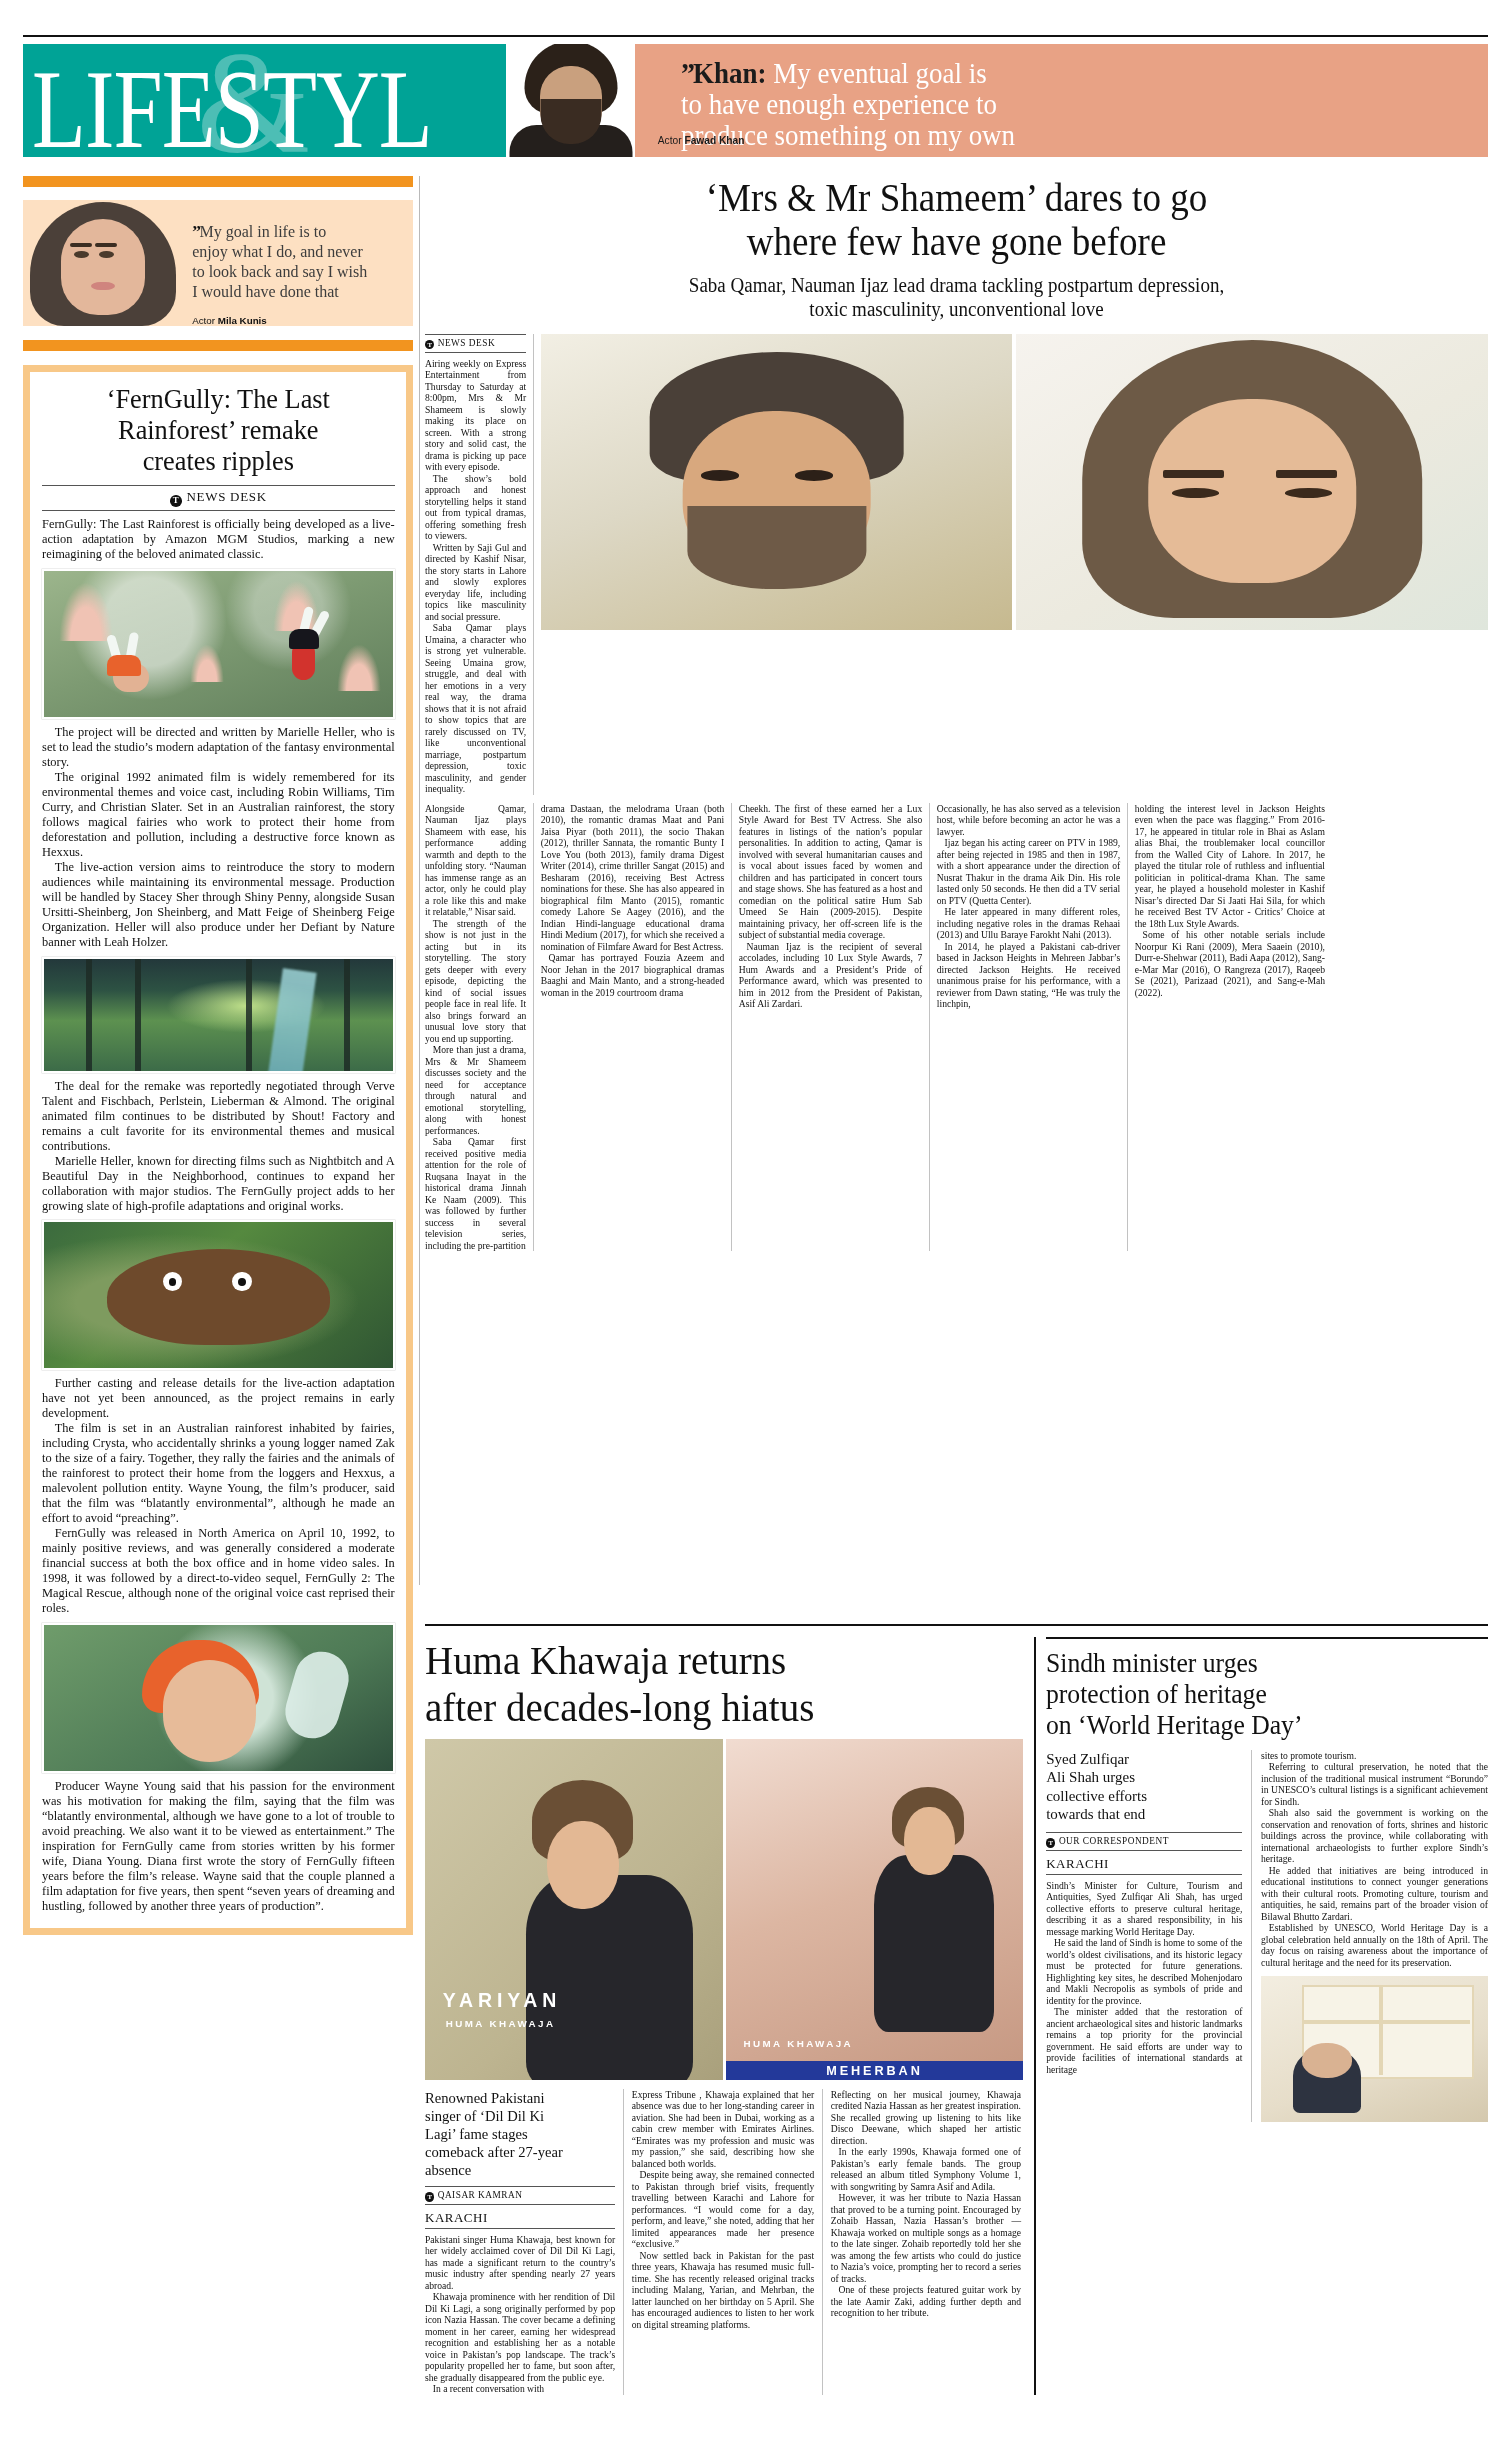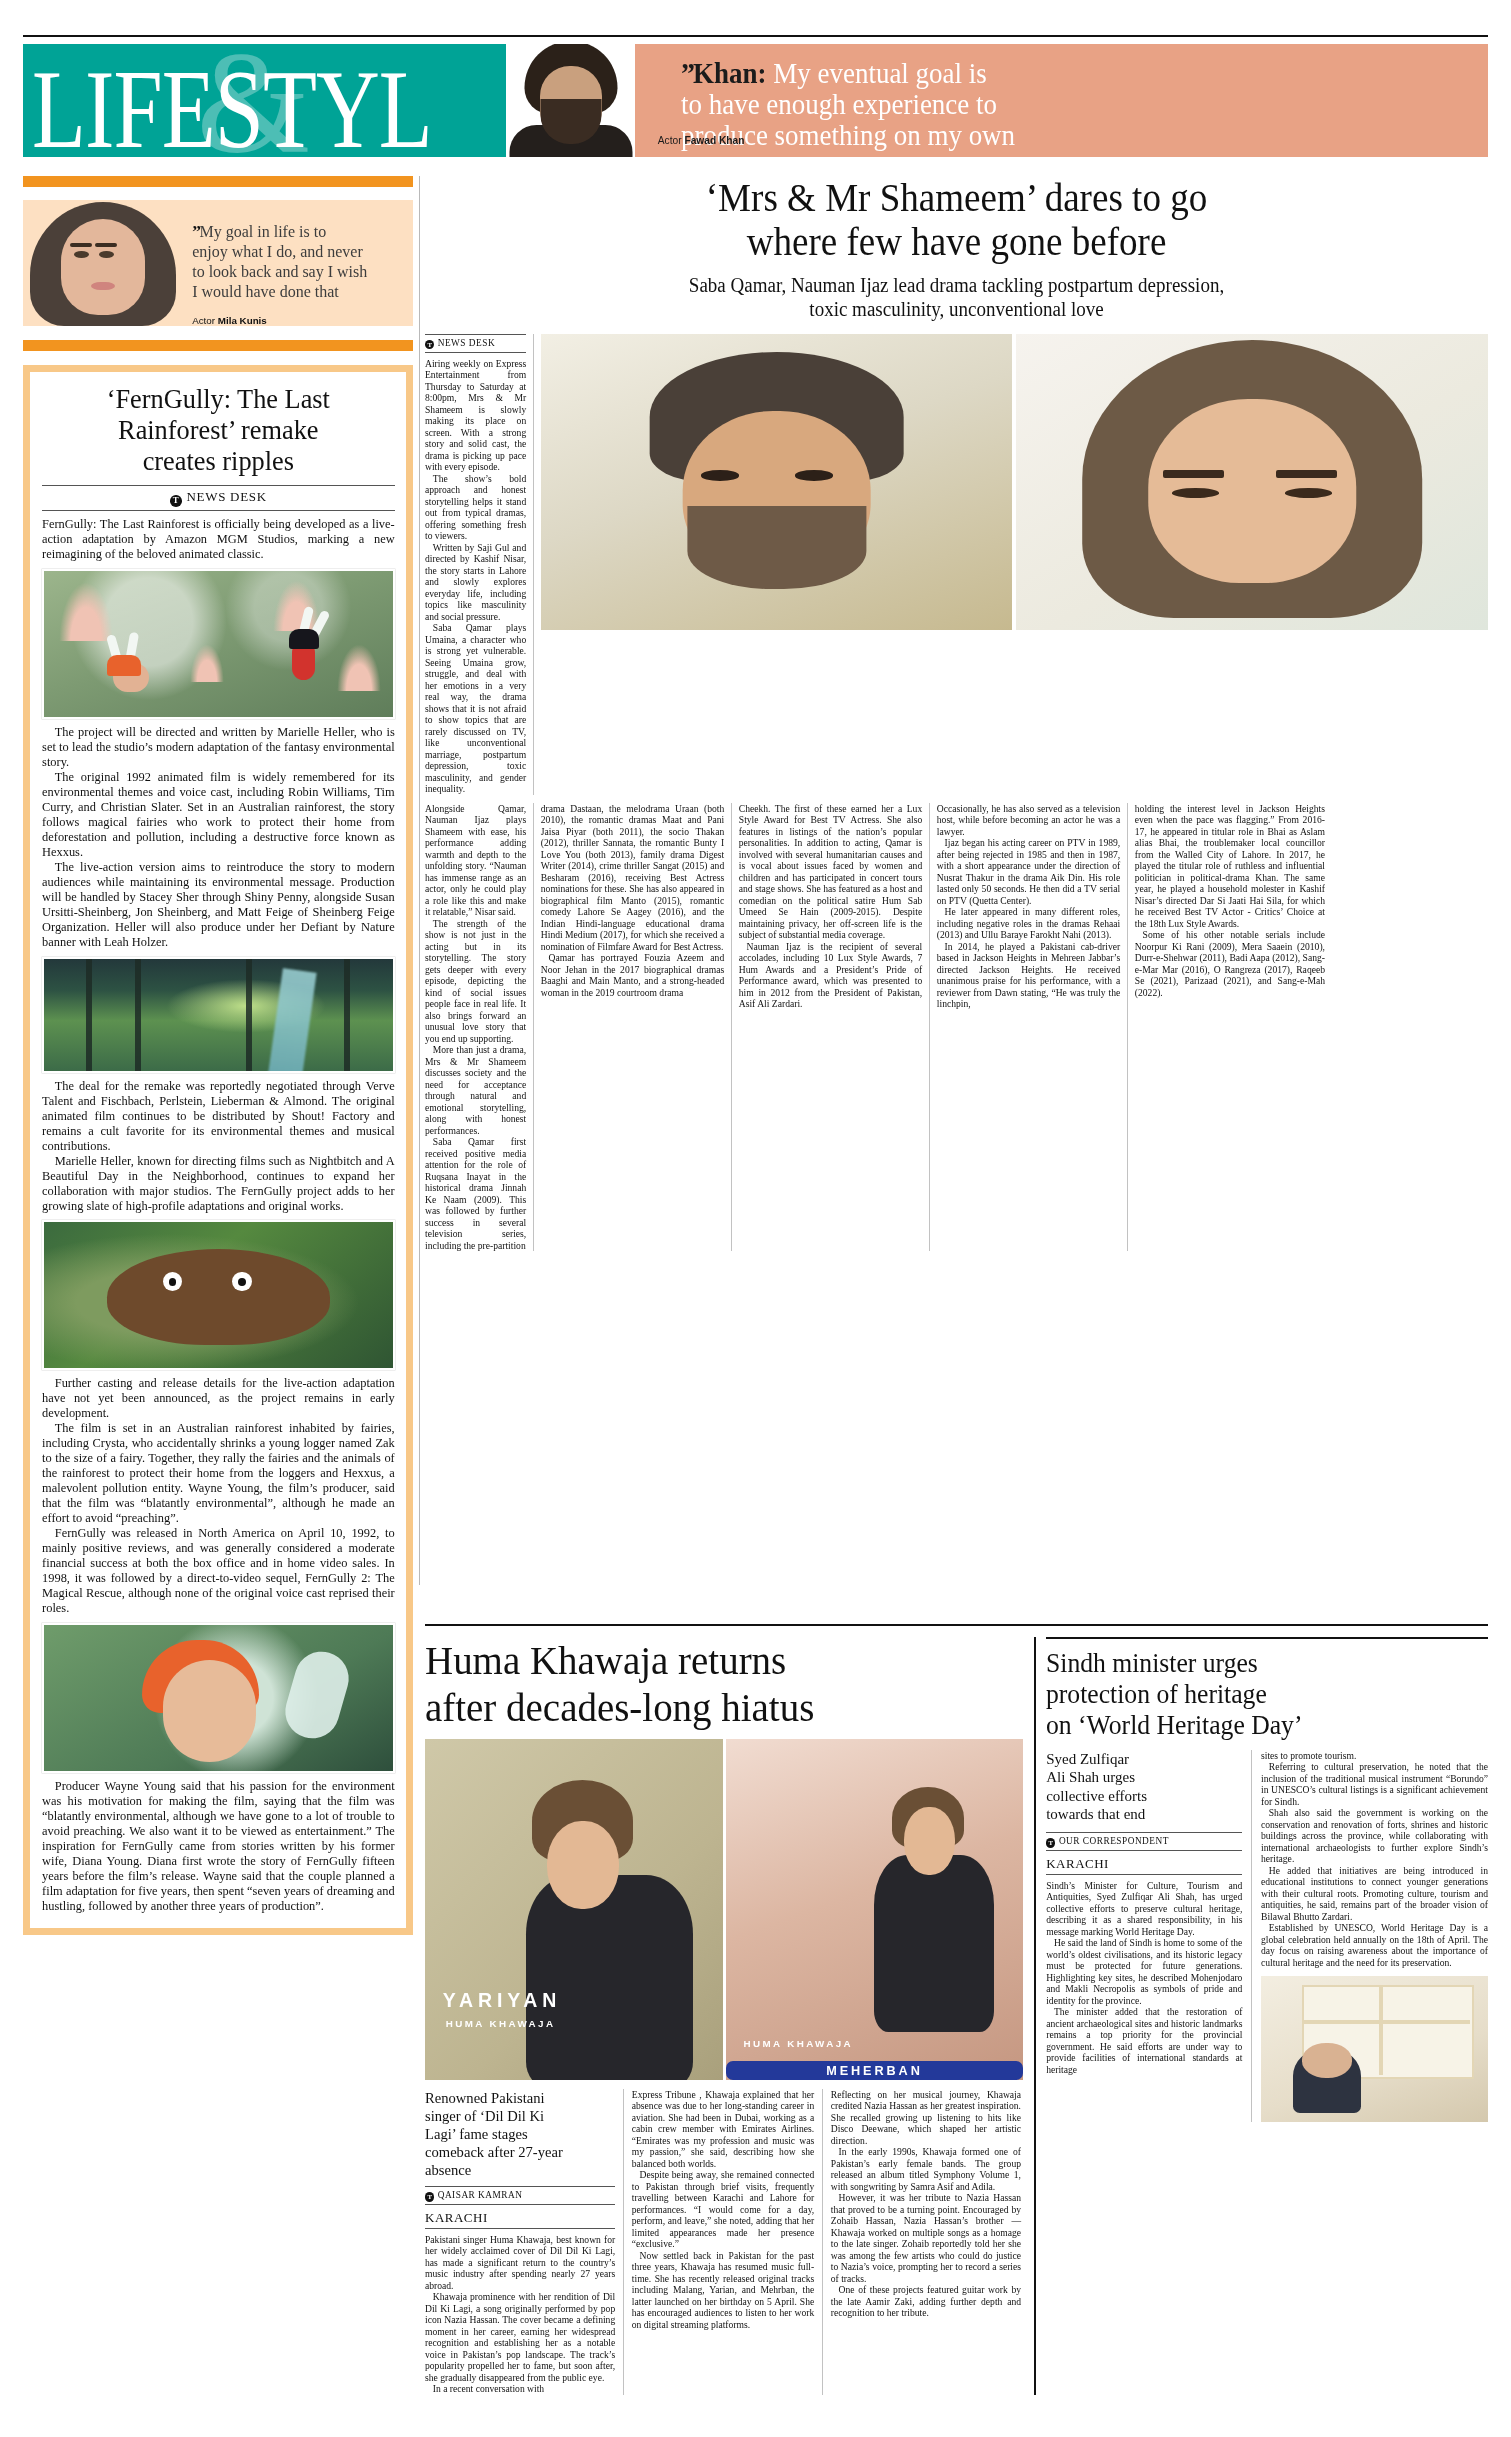--- a/index.html
+++ b/index.html
@@ -191,21 +191,21 @@
 
   .album{position:relative;overflow:hidden;}
   .album.a1{background:linear-gradient(135deg,#cfc8a8 0%,#bdb490 60%,#a9a07c 100%);}
   .album.a2{background:linear-gradient(160deg,#f1dcd1 0%,#dcb6a2 45%,#c59781 100%);}
   .album .sing-hair{position:absolute;width:40%;height:34%;border-radius:52% 52% 30% 30%;background:#6a4f35;}
   .album .sing-face{position:absolute;width:26%;height:34%;border-radius:48%;background:#e3b894;}
   .album .sing-coat{position:absolute;width:52%;height:58%;border-radius:28% 28% 12% 12%;background:#26262b;}
   .album .atitle{position:absolute;color:#fff;font-family:"Liberation Sans",sans-serif;font-weight:700;letter-spacing:4.9px;}
   .album .asub{position:absolute;color:#fff;font-family:"Liberation Sans",sans-serif;font-weight:700;letter-spacing:2.4px;font-size:9.8px;}
   .album .aband{position:absolute;left:0;right:0;bottom:0;height:18.5px;background:#23399a;color:#fff;
-    font-family:"Liberation Sans",sans-serif;font-weight:700;letter-spacing:2.9px;font-size:12.7px;display:flex;align-items:center;justify-content:center;border-radius:7px;}
+    font-family:"Liberation Sans",sans-serif;font-weight:700;letter-spacing:2.9px;font-size:12.7px;display:flex;align-items:center;justify-content:center;}
 
   .minister{position:relative;overflow:hidden;background:linear-gradient(160deg,#f3eee1 0%,#e6ddc9 60%,#d4c8ad 100%);}
   .minister .win{position:absolute;left:18%;top:6%;width:74%;height:62%;background:#f7f3e7;border:2.9px solid #e3d6b5;}
   .minister .winbar{position:absolute;background:#e3d6b5;}
   .minister .hd{position:absolute;left:14%;bottom:6%;width:30%;height:44%;border-radius:42% 42% 10% 10%;background:#2d3340;}
   .minister .fc{position:absolute;left:18%;bottom:30%;width:22%;height:24%;border-radius:48%;background:#d9b292;}
 
   
   .karachi{font-family:"Liberation Serif",serif;font-size:13px;letter-spacing:0.5px;border-bottom:1px solid #555;padding-bottom:2px;}
 </style>

